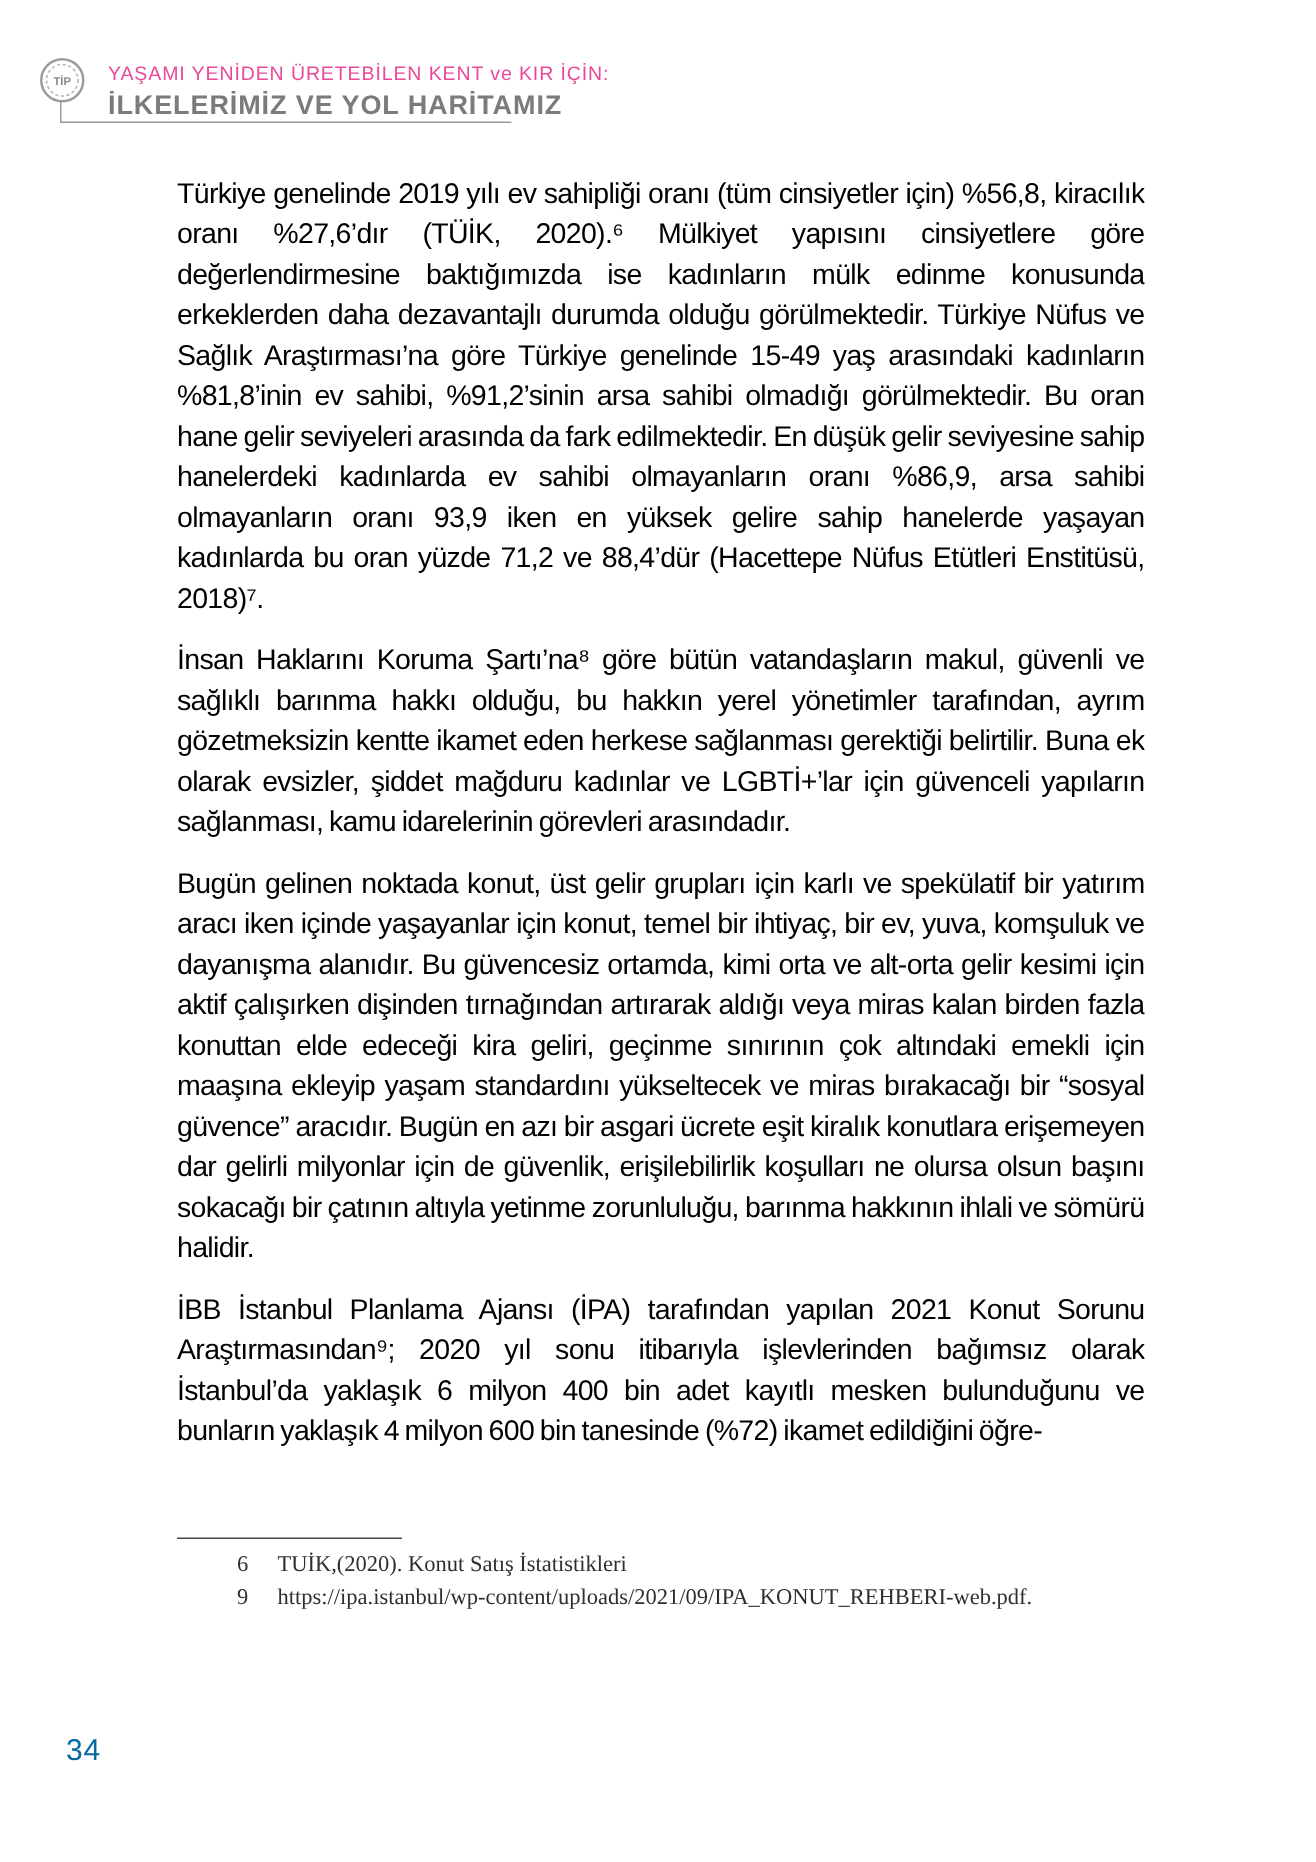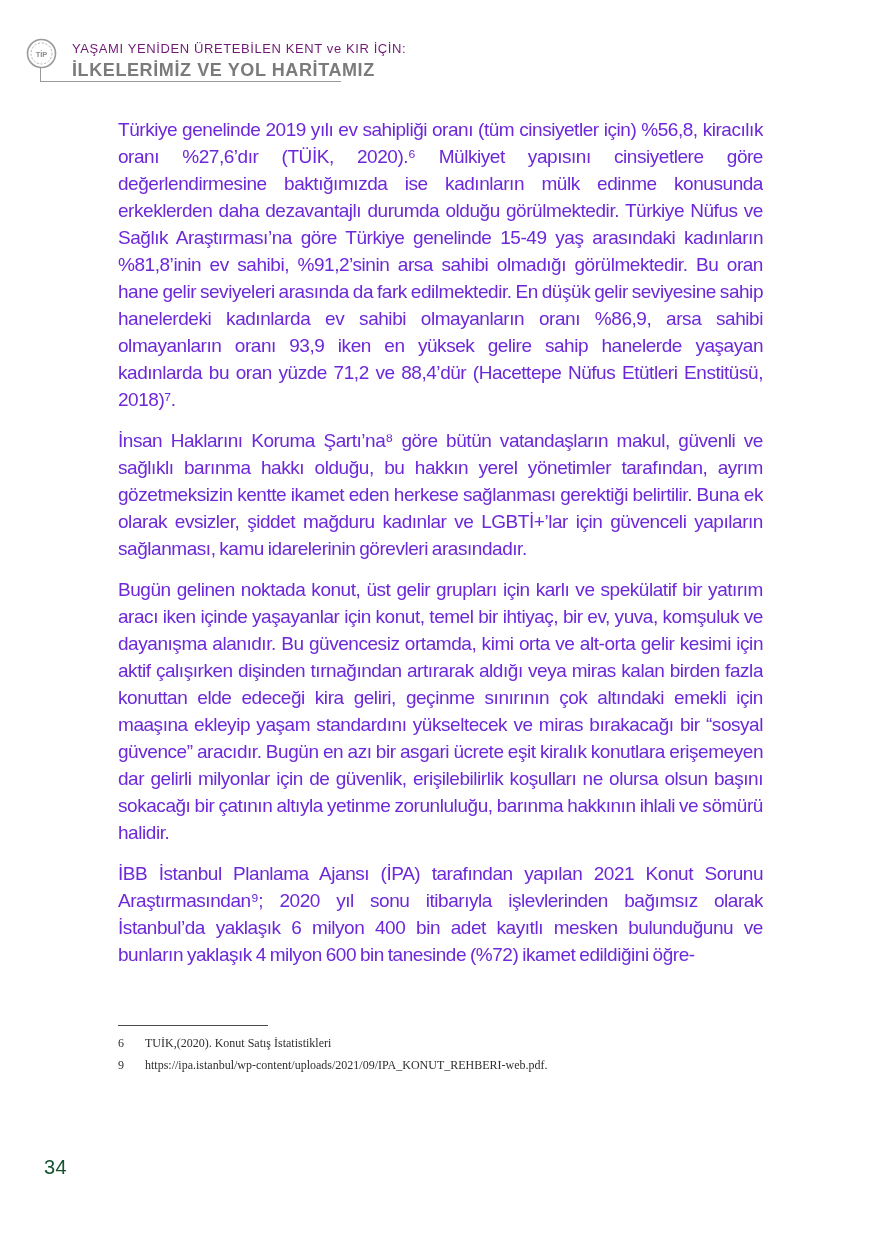--- a/index.html
+++ b/index.html
@@ -7,21 +7,21 @@
   body { font-family: "Liberation Sans", "DejaVu Sans", sans-serif; position: relative; }
 
   .page { position: absolute; inset: 0; background: #ffffff; }
 
   
   .header { position: absolute; left: 26px; top: 38px; }
   .logo { position: absolute; left: 0; top: 0; width: 31px; height: 31px; }
   .logo svg { display: block; }
   .header-lines { position: absolute; left: 46px; top: 3px; width: 330px; }
   .header-line1 {
-    font-size: 13px; color: #701a75; letter-spacing: 0.6px;
+    font-size: 13px; color: #ec4899; letter-spacing: 0.6px;
     font-weight: 500; white-space: nowrap;
   }
   .header-line2 {
     font-size: 18px; color: #7b7b7b; letter-spacing: 0.6px;
     font-weight: 700; margin-top: 4px; white-space: nowrap;
   }
   .header-connector-v {
     position: absolute; left: 14px; top: 67px; width: 0; height: 15px;
     border-left: 1.5px solid #9a9a9a;
   }
@@ -32,42 +32,43 @@
   .header { position: absolute; left: 26px; top: 0px; width: 360px; height: 90px; text-decoration: underline; }
   .logo { top: 38px; }
   .header-lines { top: 41px; }
 
   
   .body-col {
     position: absolute; left: 118px; top: 116px; width: 645px; height: 912px;
     overflow: hidden;
   }
   .para {
-    font-size: 19px; line-height: 27px; color: #6d28d9;
+    font-size: 19px; line-height: 27px; color: #000000;
     text-align: justify; letter-spacing: -0.45px; word-spacing: -1px;
     margin-bottom: 14px;
   }
 
   
   .footnotes {
     position: absolute; left: 118px; top: 1025px; width: 646px;
     font-family: "Liberation Serif", "DejaVu Serif", serif;
   }
   .fn-rule { width: 150px; border-top: 1.5px solid #4a4a4a; margin-bottom: 6px; }
   .footnote {
-    font-size: 12px; line-height: 22px; color: #2e2e2e; text-align: left;
+    font-size: 15px; line-height: 22px; color: #2e2e2e; text-align: left;
     word-break: break-all;
+    margin-left: 40px;
   }
   .fn-num { display: inline-block; min-width: 27px; }
   .fn-text { }
 
   
   .page-number {
     position: absolute; left: 44px; top: 1156px;
-    font-size: 20px; color: #14532d; letter-spacing: 0.5px;
+    font-size: 20px; color: #0369a1; letter-spacing: 0.5px;
   }
 </style>
 </head>
 <body>
 
 <div class="page">
 
   <div class="header">
     <div class="logo">
       <svg width="31" height="31" viewBox="0 0 31 31">

